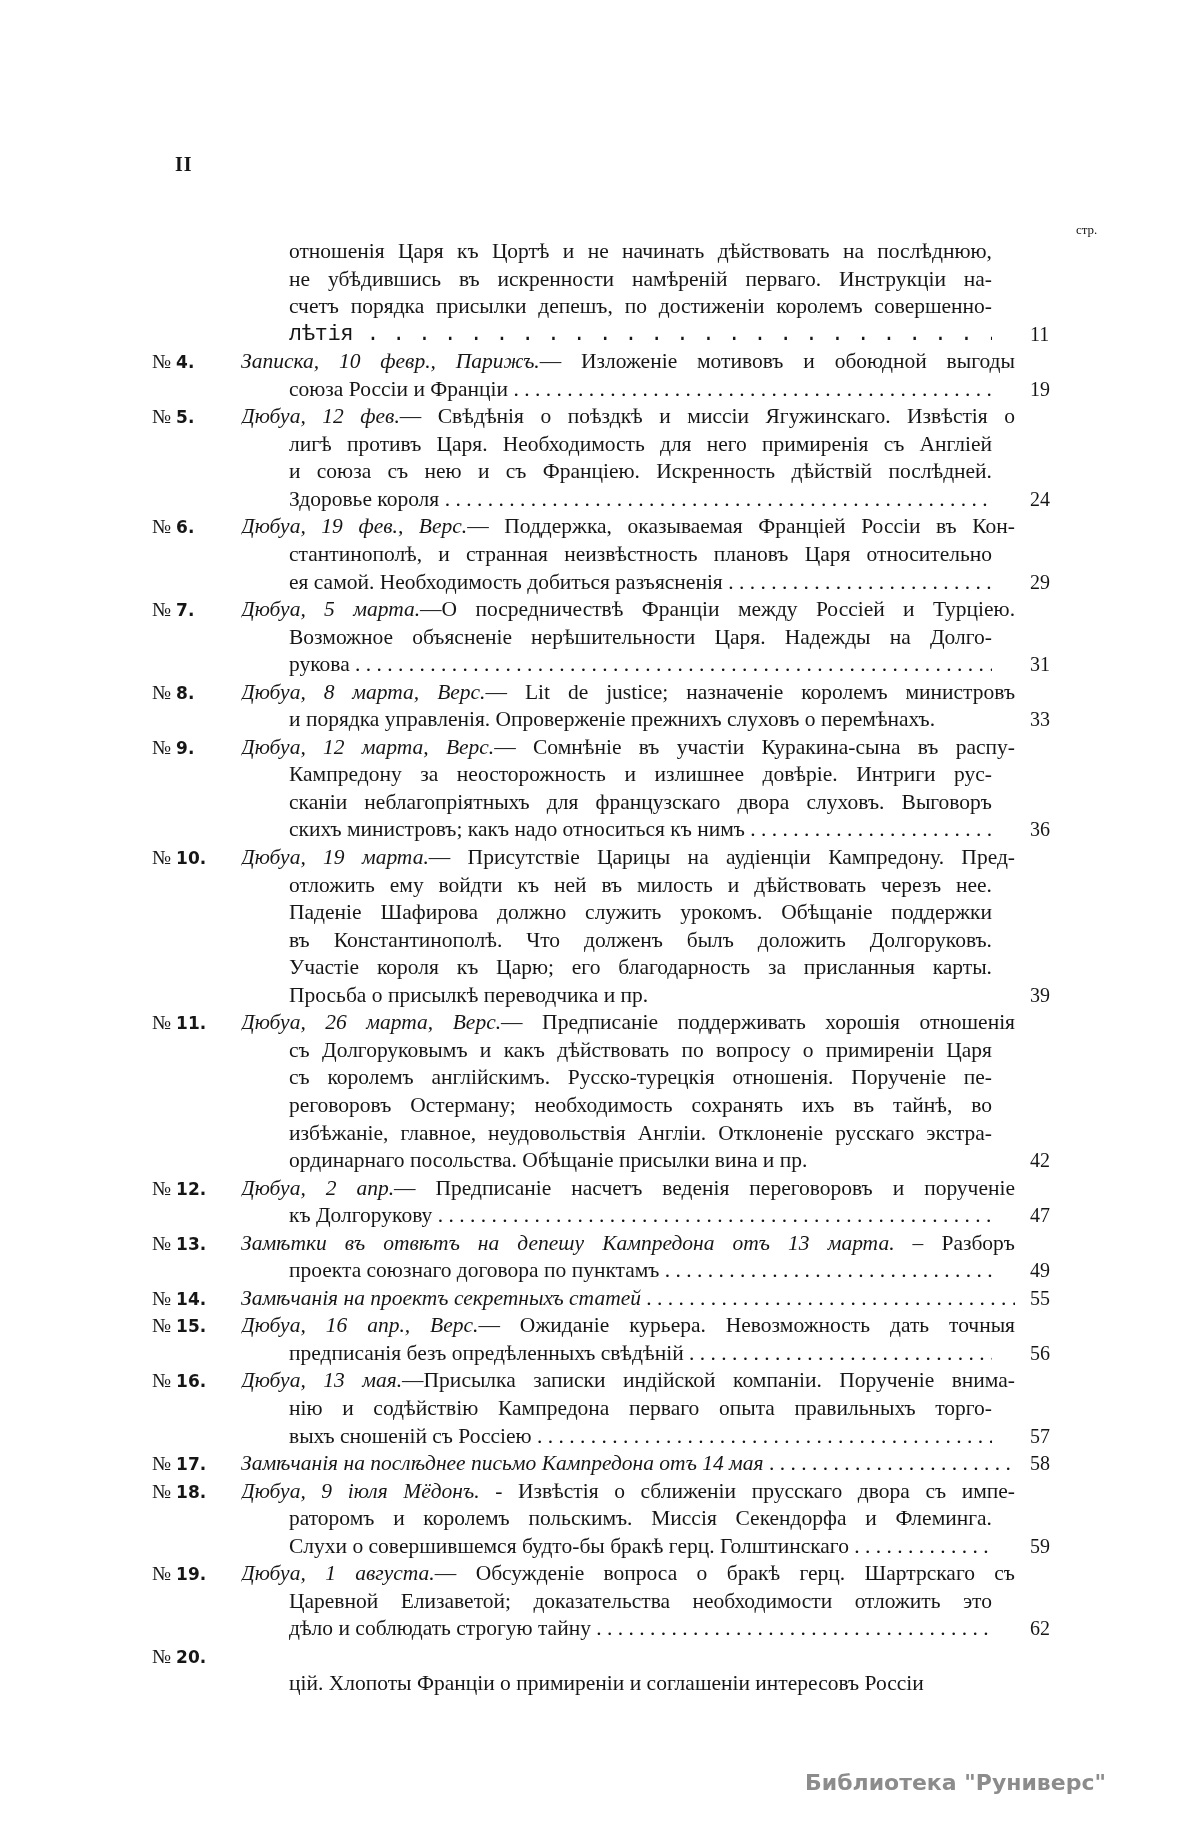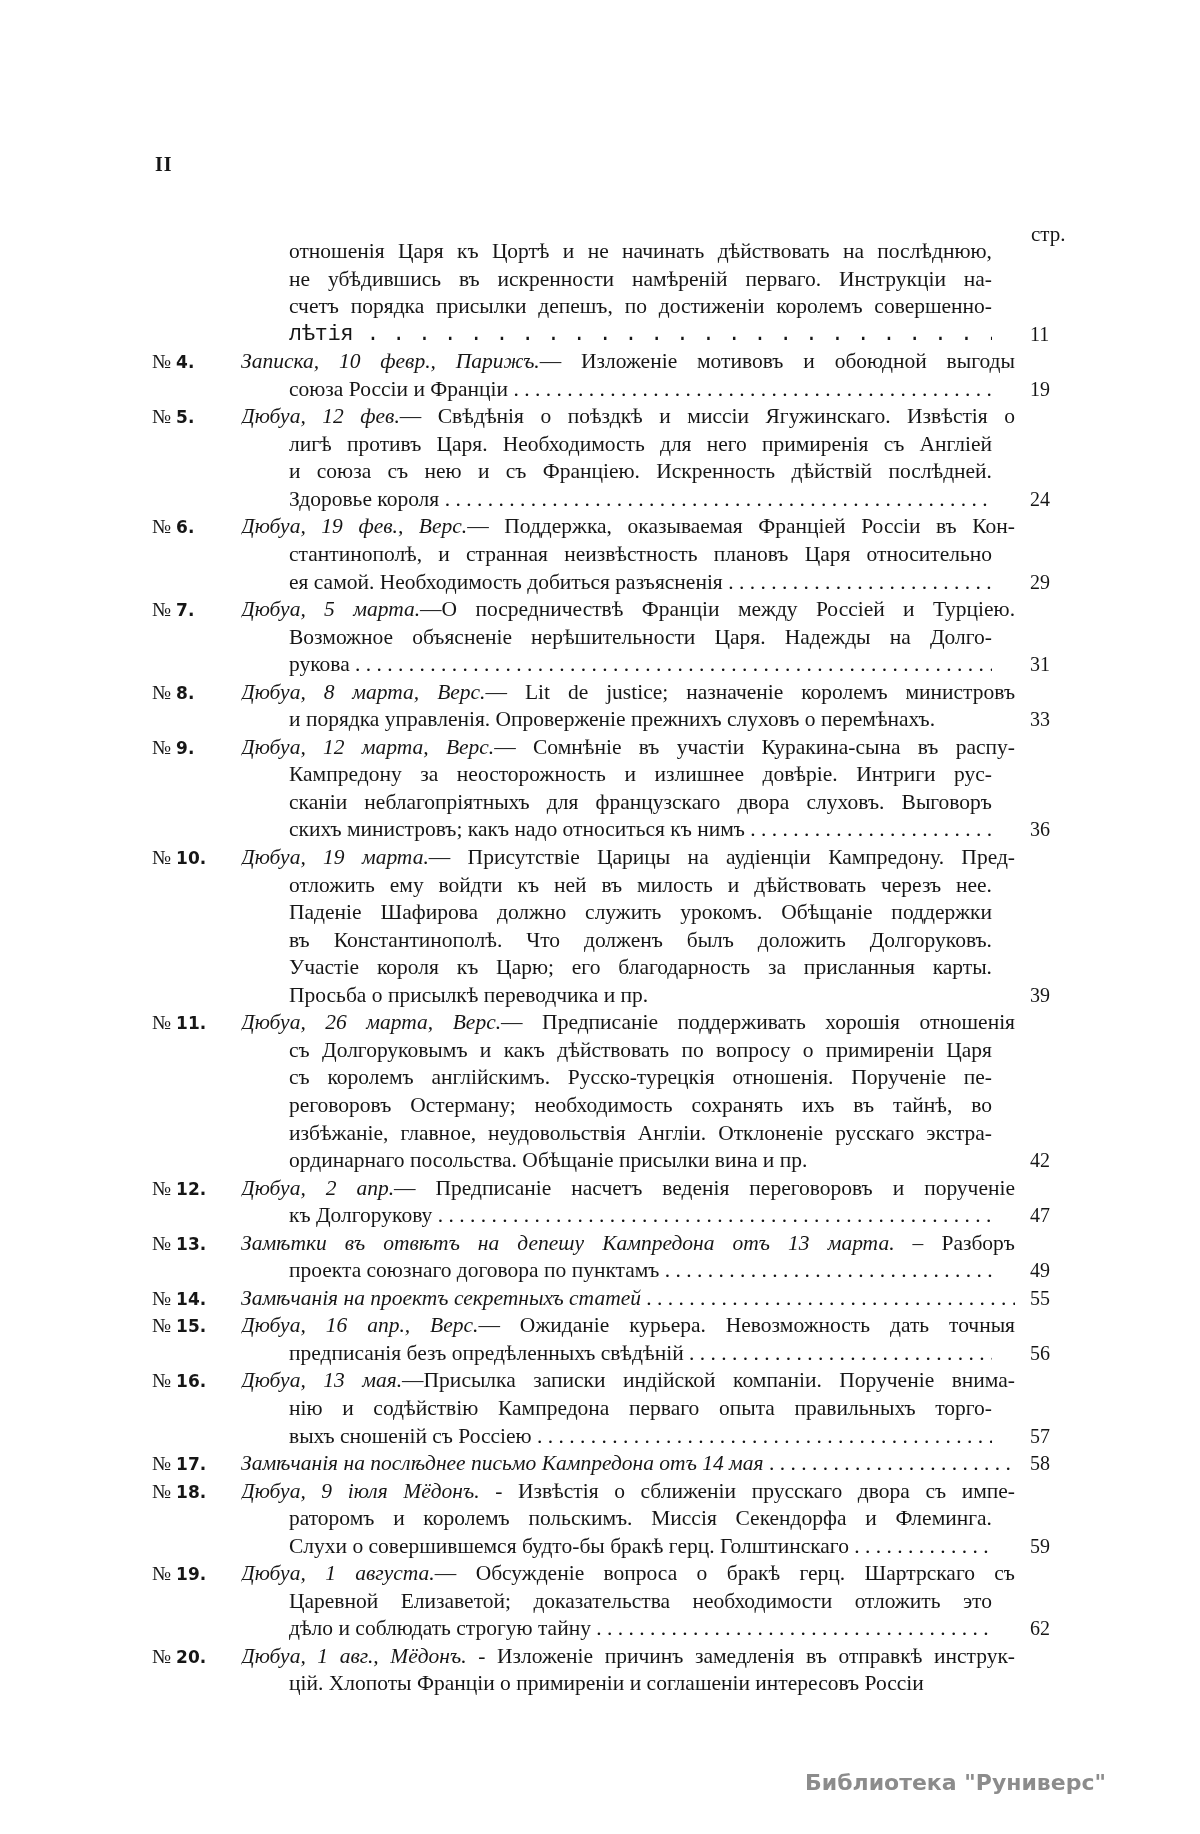--- a/index.html
+++ b/index.html
@@ -1,19 +1,19 @@
 <!DOCTYPE html>
 <html><head>
 <meta charset="utf-8">
 <style>
   html, body { margin: 0; padding: 0; background: #ffffff; }
   body { width: 1200px; height: 1834px; position: relative; overflow: hidden;
          font-family: "Liberation Serif", "DejaVu Serif", serif; color: #161616; }
-  .folio { position: absolute; left: 155px; top: 153px; font-size: 20px; font-weight: bold; letter-spacing: 1px; }
-  .str-label { position: absolute; left: 1031px; top: 222px; font-size: 21px; }
+  .folio { position: absolute; left: 175px; top: 153px; font-size: 20px; font-weight: bold; letter-spacing: 1px; }
+  .str-label { position: absolute; left: 1076px; top: 222px; font-size: 13px; }
   .toc { position: absolute; left: 0; top: 238px; width: 1076px; }
   .line { position: relative; height: 27.55px; line-height: 27.55px; font-size: 21.5px; white-space: nowrap; }
   .line .num { position: absolute; left: 152px; font-size: 20px; }
   .line .num b { font-family: "DejaVu Sans", sans-serif; font-weight: bold; font-size: 17px; }
   .line .txt { position: absolute; left: 289px; width: 703px; text-align: justify; text-align-last: justify; overflow: hidden; }
   .line .txt.first { left: 234px; width: 774px; margin-left: 7px; }
   .line .txt.last { text-align-last: left; }
   .line .txt i { font-style: italic; }
   .line .pg { position: absolute; left: 1030px; width: 32px; text-align: left; font-size: 20px; }
   .watermark { position: absolute; left: 805px; top: 1770px; font-family: "DejaVu Sans", sans-serif;
@@ -208,20 +208,19 @@
     </div>
     <div class="line">
       <span class="txt">Царевной Елизаветой; доказательства необходимости отложить это</span>
     </div>
     <div class="line">
       <span class="txt last" style="text-align-last: left;">дѣло и соблюдать строгую тайну <span class="fill"> . . . . . . . . . . . . . . . . . . . . . . . . . . . . . . . . . . . . . . . . . . . . . . . . . . . . . . . . . . . .</span></span>
       <span class="pg">62</span>
     </div>
     <div class="line">
       <span class="num">№ <b>20.</b></span>
-      <span class="txt first"><i>Дюбуа, 1 авг., Мёдонъ.</i> - Изложеніе причинъ замедленія въ отправкѣ инструк-</span>
     </div>
     <div class="line">
       <span class="txt last">цій. Хлопоты Франціи о примиреніи и соглашеніи интересовъ Россіи</span>
     </div>
   </div>
 
 <div class="watermark">Библиотека "Руниверс"</div>
 
 </body></html>

